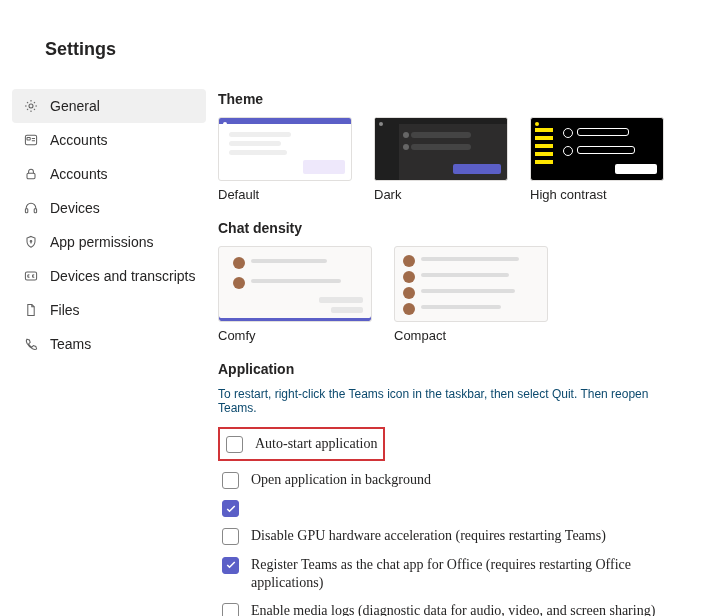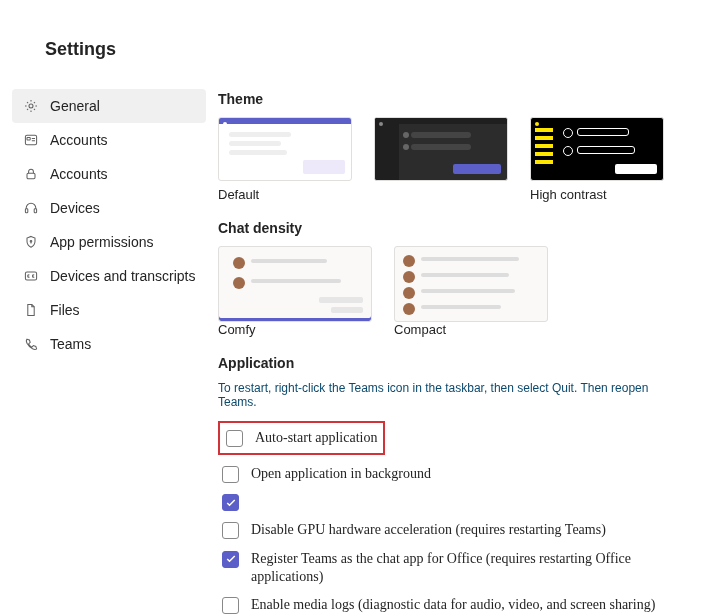--- a/index.html
+++ b/index.html
@@ -133,21 +133,21 @@
   .density-thumb .av { position:absolute; width:12px; height:12px; border-radius:50%; background:#a06b4a; }
   .density-thumb .ln { position:absolute; height:4px; border-radius:2px; background:#ddd; }
   .comfy .av1{left:14px;top:10px}.comfy .l1{left:32px;top:12px;width:76px}
   .comfy .av2{left:14px;top:30px}.comfy .l2{left:32px;top:32px;width:90px}
   .comfy .rep1{position:absolute;right:8px;bottom:18px;width:44px;height:6px;background:#e6e6e6;border-radius:2px;}
   .comfy .rep2{position:absolute;right:8px;bottom:8px;width:32px;height:6px;background:#e6e6e6;border-radius:2px;}
   .compact .av1{left:8px;top:8px}.compact .l1{left:26px;top:10px;width:98px}
   .compact .av2{left:8px;top:24px}.compact .l2{left:26px;top:26px;width:88px}
   .compact .av3{left:8px;top:40px}.compact .l3{left:26px;top:42px;width:94px}
   .compact .av4{left:8px;top:56px}.compact .l4{left:26px;top:58px;width:80px}
-  .density-label { font-size: 13px; }
+  .density-label { font-size: 13px; margin-top: 6px; }
 
   
   .sub-text { font-size: 12px; color: #0c4a6e; margin: 2px 0 12px 0; }
   .checkbox-row {
     display: flex;
     align-items: flex-start;
     gap: 12px;
     padding: 4px 4px;
     font-size: 14px;
     margin: 2px 0;
@@ -284,20 +284,21 @@
         <div class="theme-thumb thumb-dark">
           <div class="left"></div>
             <div class="topbar"></div>
             <div class="dot1"></div>
           <div class="av a1"></div>
             <div class="bubble b1"></div>
           <div class="av a2"></div>
             <div class="bubble b2"></div>
           <div class="reply"></div>
         </div>
+        <div class="theme-label">Dark</div>
       </div>
       <div class="theme-option">
         <div class="theme-thumb thumb-hc">
           <div class="dot1"></div>
           <div class="lrow r1"></div>
             <div class="lrow r2"></div>
             <div class="lrow r3"></div>
             <div class="lrow r4"></div>
             <div class="lrow r5"></div>
           <div class="av a1"></div>

